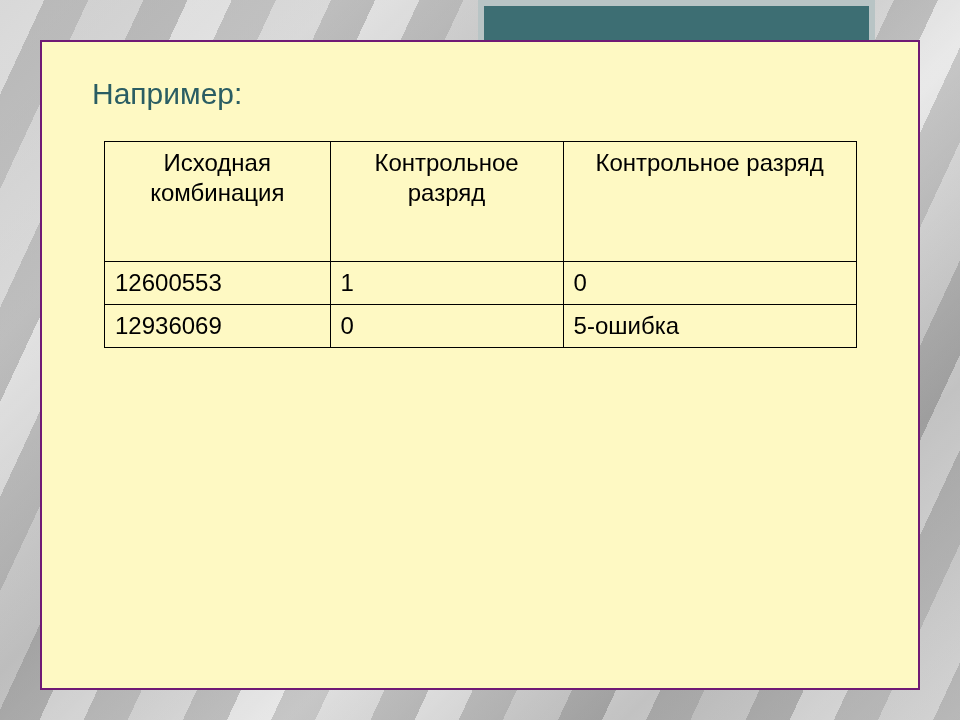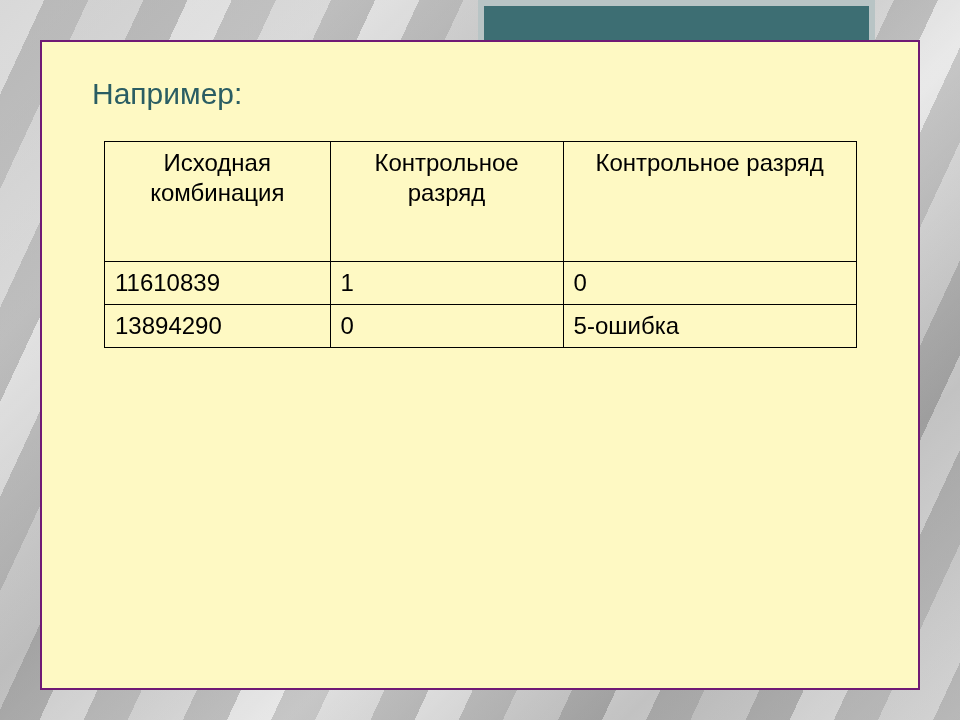--- a/index.html
+++ b/index.html
@@ -99,25 +99,25 @@
     <table>
       <thead>
         <tr>
           <td class="col1">Исходная комбинация</td>
           <td class="col2">Контрольное разряд</td>
           <td class="col3">Контрольное разряд</td>
         </tr>
       </thead>
       <tbody>
         <tr>
-          <td>11610839</td>
+          <td>12600553</td>
           <td>1</td>
           <td>0</td>
         </tr>
         <tr>
-          <td>13894290</td>
+          <td>12936069</td>
           <td>0</td>
           <td>5-ошибка</td>
         </tr>
       </tbody>
     </table>
   </div>
 </div>
 
 </body></html>

